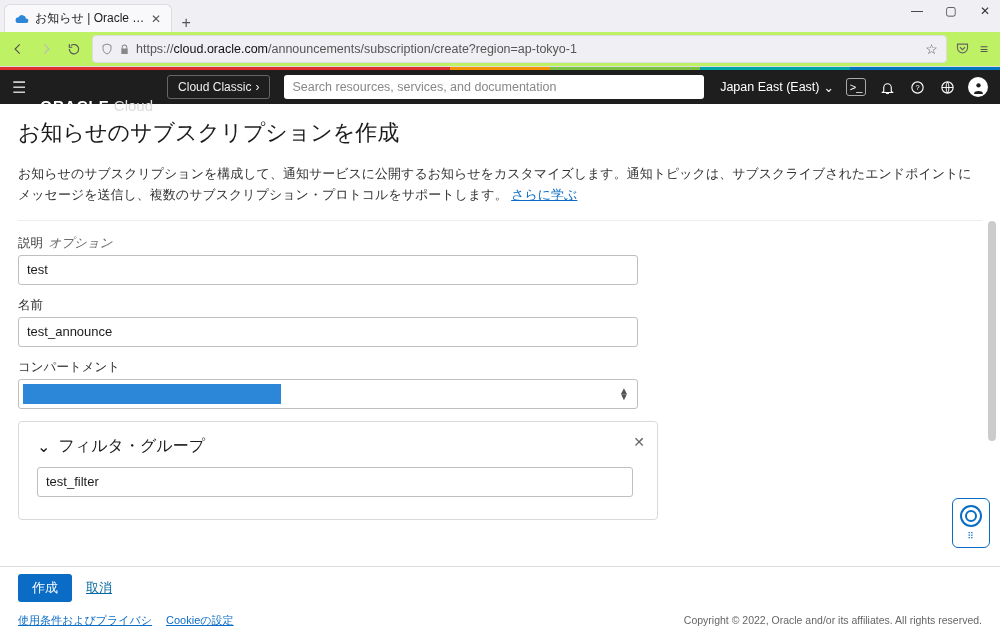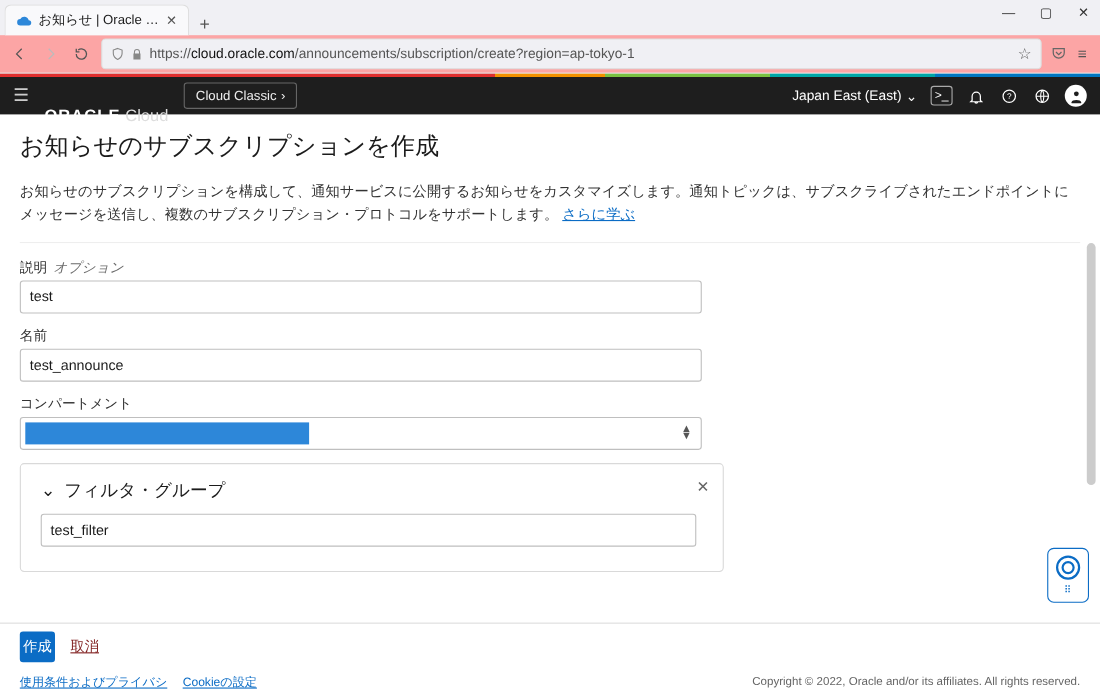--- a/index.html
+++ b/index.html
@@ -9,21 +9,21 @@
 .browser-chrome { background: #f0f0f4; border-bottom: 1px solid #ddd; }
 .tab-strip { height: 32px; display: flex; align-items: end; padding-left: 4px; position: relative; }
 .tab { display: flex; align-items: center; gap: 6px; background: #f9f9fb; border: 1px solid #ddd; border-bottom: none; border-radius: 6px 6px 0 0; height: 28px; padding: 0 10px; font-size: 12px; max-width: 180px; }
 .tab .favicon { width: 14px; height: 14px; }
 .tab .tab-title { white-space: nowrap; overflow: hidden; text-overflow: ellipsis; max-width: 110px; }
 .tab .close { color: #555; font-size: 12px; }
 .newtab { width: 28px; display: flex; align-items: center; justify-content: center; color: #555; font-size: 16px; }
 .win-controls { position: absolute; right: 6px; top: 4px; display: flex; gap: 16px; color: #333; font-size: 12px; }
 .win-controls span { width: 18px; text-align: center; }
 
-.addr-row { height: 34px; display: flex; align-items: center; gap: 8px; padding: 0 8px; background: #fca5a5; }
+.addr-row { height: 34px; display: flex; align-items: center; gap: 8px; padding: 0 8px; background: #bef264; }
 .nav-btn { width: 20px; height: 20px; display: flex; align-items: center; justify-content: center; color: #666; }
 .addr-bar { flex: 1; height: 28px; background: #f0f0f4; border: 1px solid #ddd; border-radius: 4px; display: flex; align-items: center; gap: 6px; padding: 0 8px; font-size: 12.5px; color: #555; }
 .addr-bar .shield, .addr-bar .lock { color: #777; font-size: 12px; }
 .addr-bar .url { flex: 1; }
 .addr-bar .star { color: #555; font-size: 14px; }
 .rtools { display: flex; gap: 10px; color: #555; font-size: 14px; padding-right: 4px; }
 
 
 .rainbow { height: 3px; background: linear-gradient(90deg, #e02f2f 0 45%, #f29100 45% 55%, #7ac142 55% 70%, #00a6a6 70% 85%, #0076c0 85% 100%); }
 
@@ -59,22 +59,22 @@
 .updown { font-size: 10px; color: #555; line-height: 6px; z-index: 1; }
 
 
 .card { border: 1px solid #d9d9d9; border-radius: 4px; padding: 14px 18px 10px 18px; max-width: 640px; margin-top: 10px; position: relative; }
 .card-head { display: flex; align-items: center; gap: 8px; font-size: 16px; margin-bottom: 10px; }
 .card-close { position: absolute; right: 12px; top: 12px; color: #666; font-size: 14px; }
 .card-desc { font-size: 12.5px; line-height: 1.6; margin-bottom: 10px; }
 
 
 .action-bar { position: absolute; left: 0; right: 0; bottom: 24px; height: 42px; border-top: 1px solid #ddd; background: #fff; display: flex; align-items: center; gap: 14px; padding: 0 18px; }
-.btn-primary { background: #0b6cc5; color: #fff; border: none; border-radius: 3px; height: 28px; padding: 0 3px; font-size: 13px; }
-.btn-link { color: #7f1d1d; font-size: 13px; }
+.btn-primary { background: #0b6cc5; color: #fff; border: none; border-radius: 3px; height: 28px; padding: 0 14px; font-size: 13px; }
+.btn-link { color: #0369a1; font-size: 13px; }
 
 
 .bottom-bar { position: absolute; left: 0; right: 0; bottom: 0; height: 24px; display: flex; align-items: center; justify-content: space-between; padding: 0 18px; font-size: 11px; }
 .bottom-bar .links { display: flex; gap: 14px; }
 .bottom-bar .links a { color: #0b6cc5; }
 .bottom-bar .copy { color: #666; font-size: 10.5px; }
 
 
 .help-float { position: absolute; right: 10px; bottom: 84px; width: 38px; border: 1.5px solid #0b6cc5; border-radius: 6px; background: #fff; display: flex; flex-direction: column; align-items: center; gap: 4px; padding: 6px 0; }
 .life-ring { width: 22px; height: 22px; border: 2.5px solid #0b6cc5; border-radius: 50%; display: flex; align-items: center; justify-content: center; }
@@ -147,20 +147,23 @@
 
 <div class="rainbow"></div>
 
 <div class="oci-header">
   <span class="hamburger">☰</span>
   <span class="brand"><span class="o">ORACLE</span><span class="cl"> Cloud</span></span>
   <span class="classic-btn">
     <span>Cloud Classic</span>
     <span>›</span>
   </span>
+  <div class="search-box">
+    <span>Search resources, services, and documentation</span>
+  </div>
   <div class="hicons">
     <span class="region">
       <span>Japan East (East)</span>
       <span>⌄</span>
     </span>
     <span class="hicon box">&gt;_</span>
     <span class="hicon">
       <svg width="15" height="15" viewBox="0 0 24 24">
           <path fill="none" stroke="#fff" stroke-width="1.8" d="M6 18v-6a6 6 0 0 1 12 0v6l2 2H4l2-2zM10 20a2 2 0 0 0 4 0"></path>
         </svg>

